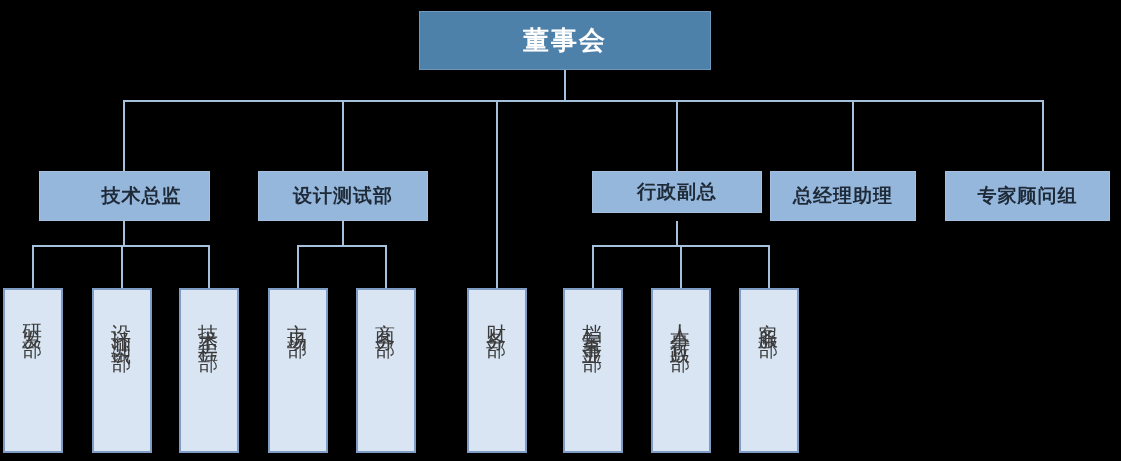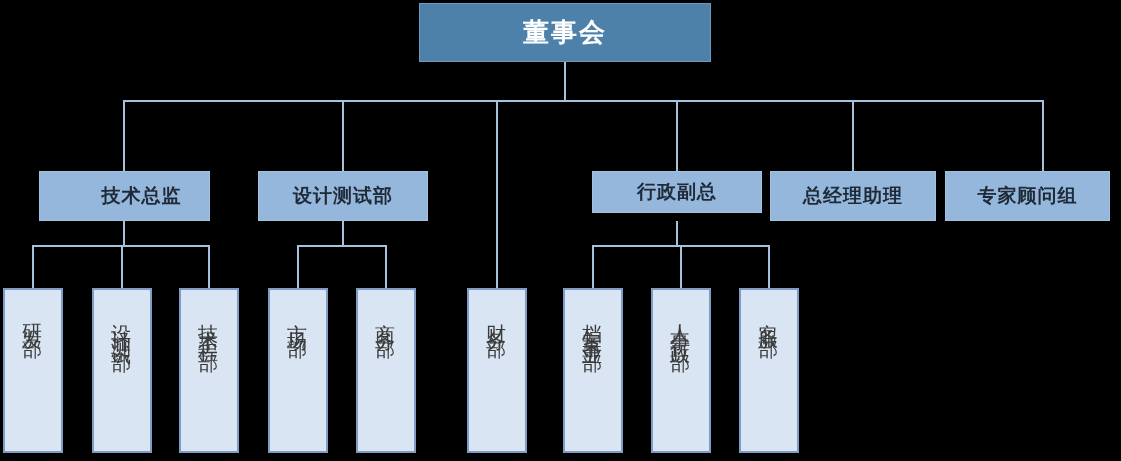--- a/index.html
+++ b/index.html
@@ -19,20 +19,21 @@
     justify-content: center;
     text-align: center;
   }
   .node.root {
     background: var(--root-fill, #4E81AA);
     border: 1px solid #6E98BC;
     color: var(--root-text, #fff);
     font-weight: bold;
     font-size: 26px;
     letter-spacing: 2px;
+    margin-top: 8px;
   }
   .node.level2 {
     background: var(--l2-fill, #95B7DB);
     border: 1px solid #A3C0DE;
     color: var(--l2-text, #1E2A38);
     font-weight: bold;
     font-size: 19px;
     letter-spacing: 1px;
   }
   .node.dept {
@@ -84,21 +85,21 @@
     </div>
     <div class="node level2" style="left: 39px; top: 171px; width: 171px; height: 50px; padding-left: 34px;">
       <span>技术总监</span>
     </div>
     <div class="node level2" style="left: 258px; top: 171px; width: 170px; height: 50px;">
       <span>设计测试部</span>
     </div>
     <div class="node level2" style="left: 592px; top: 171px; width: 170px; height: 42px;">
       <span>行政副总</span>
     </div>
-    <div class="node level2" style="left: 770px; top: 171px; width: 166px; height: 50px; font-family: Liberation Mono, monospace;">
+    <div class="node level2" style="left: 770px; top: 171px; width: 146px; height: 50px; font-family: Liberation Mono, monospace;">
       <span>总经理助理</span>
     </div>
     <div class="node level2" style="left: 945px; top: 171px; width: 165px; height: 50px;">
       <span>专家顾问组</span>
     </div>
     <div class="node dept" style="left: 3px; top: 288px; width: 60px; height: 165px;">
       <span class="dept-label">研发部</span>
     </div>
     <div class="node dept" style="left: 92px; top: 288px; width: 60px; height: 165px;">
       <span class="dept-label">设计测试部</span>

